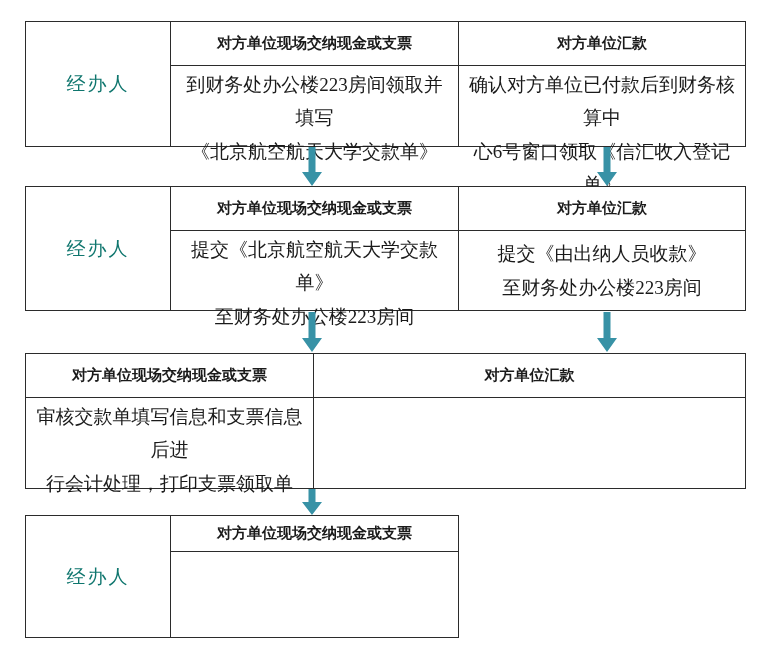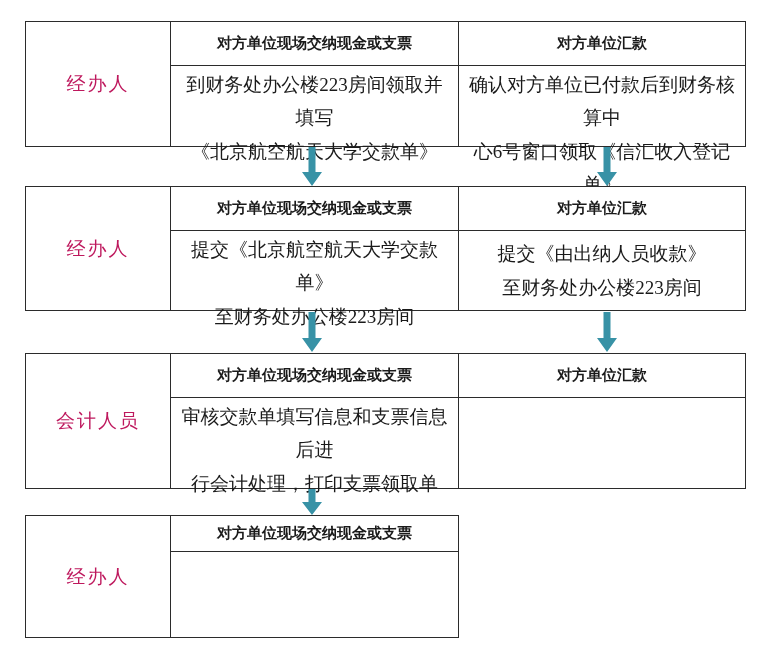--- a/index.html
+++ b/index.html
@@ -37,21 +37,21 @@
 
   .role-cell {
     box-sizing: border-box;
     border-right: 1px solid #2b2b2b;
     display: flex;
     align-items: center;
     justify-content: center;
     flex: 0 0 auto;
     font-size: 19px;
     letter-spacing: 2px;
-    color: #be185d;
+    color: #0f766e;
   }
 
   .columns {
     flex: 1 1 auto;
     display: flex;
     flex-direction: row;
     min-width: 0;
   }
 
   .col {
@@ -155,23 +155,20 @@
       <polygon points="7.5,0 14.5,0 14.5,26 21,26 11,40 1,26 7.5,26" fill="#3892a6"></polygon>
     </svg>
   </div>
   <div class="arrow" style="left:596px; top:312px; height:41px;">
     <svg width="22" height="41" viewBox="0 0 22 41" aria-hidden="true">
       <polygon points="7.5,0 14.5,0 14.5,26 21,26 11,40 1,26 7.5,26" fill="#3892a6"></polygon>
     </svg>
   </div>
 
   <div class="block" style="left:25px; top:353px; width:721px; height:136px;">
-    <div class="role-cell" style="width:145px;">
-      <span>会计人员</span>
-    </div>
     <div class="columns">
       <div class="col divided" style="flex:0 0 288px;">
         <div class="col-head" style="height:44px;">对方单位现场交纳现金或支票</div>
         <div class="col-body">审核交款单填写信息和支票信息后进
 行会计处理，打印支票领取单</div>
       </div>
       <div class="col">
         <div class="col-head" style="height:44px;">对方单位汇款</div>
       </div>
     </div>

